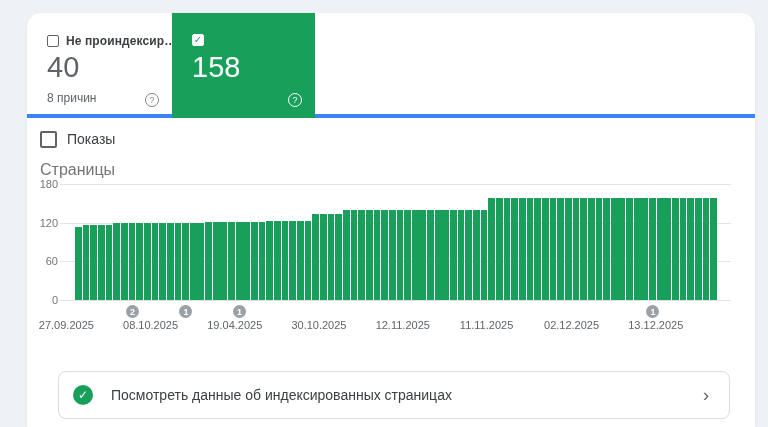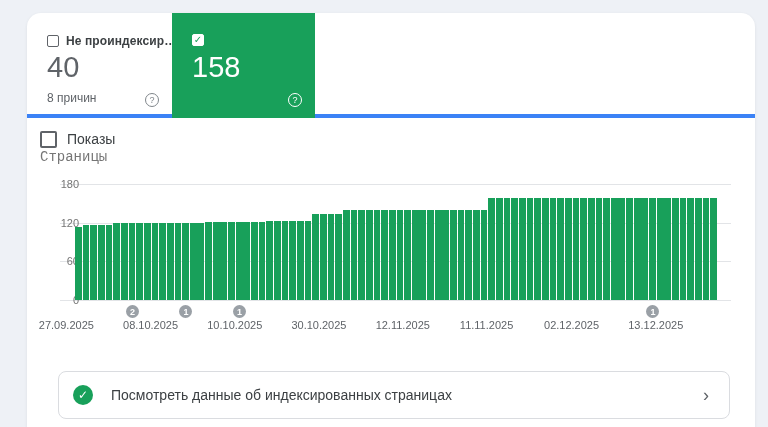--- a/index.html
+++ b/index.html
@@ -31,23 +31,23 @@
           align-items:center; justify-content:center; cursor:pointer; }
   .card-green .help { border-color:#fff; color:#fff; }
 
   
   .toggle-row { position:absolute; left:13px; top:118px; display:flex; gap:10px; cursor:pointer; }
   .cb-lg { width:17px; height:17px; border:2px solid #5f6368; border-radius:2px; background:#fff; }
   .toggle-label { font-size:14px; color:#3c4043; }
 
   
   .chart { position:absolute; left:0; top:0; width:100%; height:100%; }
-  .ylabel { position:absolute; left:13px; top:136px; font-size:14px; color:#757575;font-family:Liberation Mono, monospace; }
+  .ylabel { position:absolute; left:13px; top:148px; font-size:16px; color:#757575; }
   .gridline { position:absolute; left:33px; width:671px; height:1px; background:#e2e4e7; }
-  .ytick { position:absolute; left:0; width:52px; font-size:11px; color:#757575; text-align:right; height:12px; line-height:12px; }
+  .ytick { position:absolute; left:0; width:31px; font-size:11px; color:#757575; text-align:right; height:12px; line-height:12px; }
   .bar { position:absolute; bottom:0; background:var(--green); }
   #bars { position:absolute; left:48px; width:643px; top:171px; height:116px; }
   .badge { position:absolute; width:13px; height:13px; border-radius:50%; background:#9aa0a6;
            color:#fff; font-size:9px; font-weight:bold; display:flex; align-items:center;
            justify-content:center; cursor:pointer; }
   .xlabel { position:absolute; width:80px; text-align:left; font-size:11px; color:#5f6368; top:306px; }
 
   
   .banner { position:absolute; left:31px; top:358px; width:672px; height:48px;
             border:1px solid #dadce0; border-radius:8px; display:flex; align-items:center;
@@ -192,21 +192,21 @@
       </div>
     <div id="badges">
         <div class="badge" style="left: 98.9107px; top: 292px;">2</div>
         <div class="badge" style="left: 152.494px; top: 292px;">1</div>
         <div class="badge" style="left: 206.077px; top: 292px;">1</div>
         <div class="badge" style="left: 619.435px; top: 292px;">1</div>
       </div>
     <div id="xlabels">
         <div class="xlabel" style="left: 11.8274px;">27.09.2025</div>
         <div class="xlabel" style="left: 96.0298px;">08.10.2025</div>
-        <div class="xlabel" style="left: 180.232px;">10.10.2025</div>
+        <div class="xlabel" style="left: 180.232px;">19.04.2025</div>
         <div class="xlabel" style="left: 264.435px;">30.10.2025</div>
         <div class="xlabel" style="left: 348.637px;">12.11.2025</div>
         <div class="xlabel" style="left: 432.839px;">11.11.2025</div>
         <div class="xlabel" style="left: 517.042px;">02.12.2025</div>
         <div class="xlabel" style="left: 601.244px;">13.12.2025</div>
       </div>
   </div>
 
   <div class="banner">
     <span class="check-circle">✓</span>

